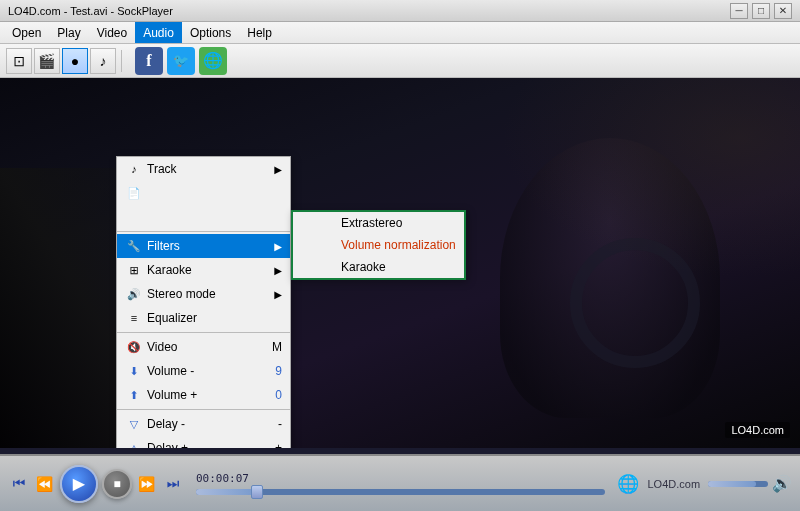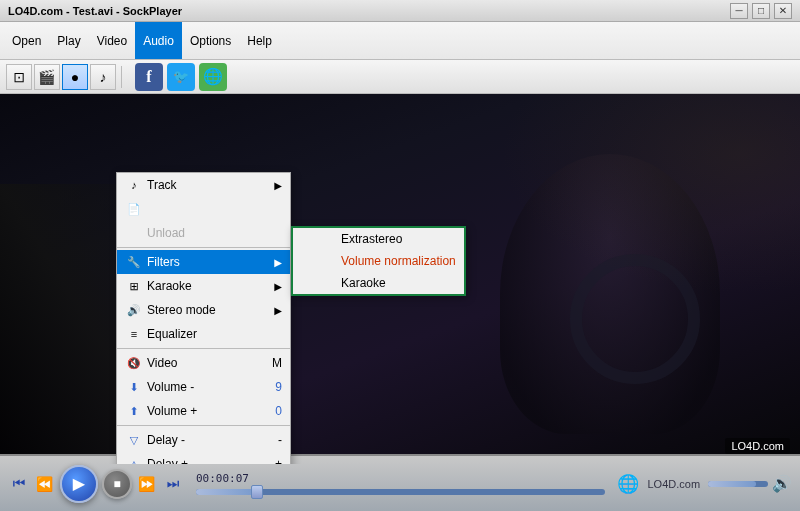--- a/index.html
+++ b/index.html
@@ -8,33 +8,33 @@
     
     .title-bar {
       background: linear-gradient(to bottom, #e8e8e8, #d0d0d0);
       height: 22px;
       display: flex;
       align-items: center;
       justify-content: space-between;
       padding: 0 8px;
       border-bottom: 1px solid #aaa;
     }
-    .title-bar-text { font-size: 11px; color: #000; font-weight: bold; }
+    .title-bar-text { font-size: 11px; color: #000; }
     .title-bar-controls { display: flex; gap: 4px; }
     .title-bar-btn {
       width: 18px; height: 16px; border: 1px solid #999;
       background: linear-gradient(to bottom, #f0f0f0, #d8d8d8);
       display: flex; align-items: center; justify-content: center;
       font-size: 10px; cursor: pointer; color: #333;
     }
 
     
     .menu-bar {
       background: linear-gradient(to bottom, #f5f5f5, #e8e8e8);
-      height: 38px;
+      height: 22px;
       display: flex;
       align-items: center;
       padding: 0 4px;
       border-bottom: 1px solid #bbb;
     }
     .menu-item {
       padding: 2px 8px;
       cursor: pointer;
       font-size: 12px;
       color: #000;
@@ -274,21 +274,20 @@
         <span class="item-text">Track</span>
         <span class="item-arrow">▶</span>
       </div>
 
       <div class="dropdown-item">
         <span class="item-icon">📄</span>
       </div>
 
       <div class="dropdown-item disabled">
         <span class="item-icon"></span>
-        <span class="item-text">Unload</span>
       </div>
 
       <div class="dropdown-separator"></div>
 
       <div class="dropdown-item highlighted">
         <span class="item-icon">🔧</span>
         <span class="item-text">Filters</span>
         <span class="item-arrow">▶</span>
       </div>
 

